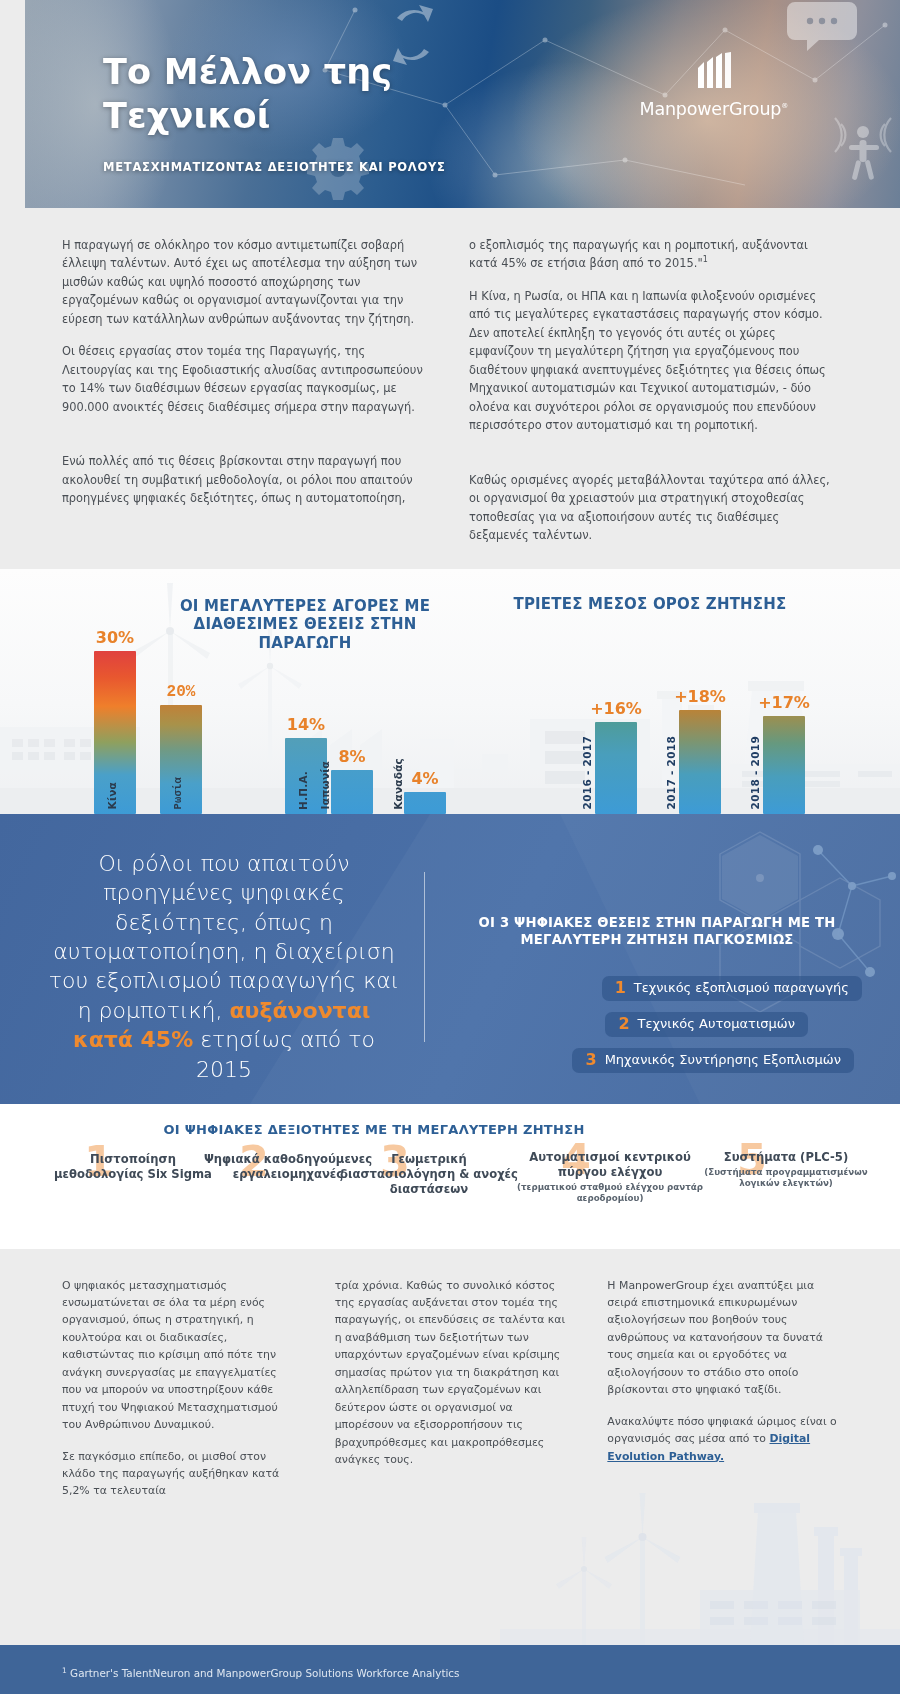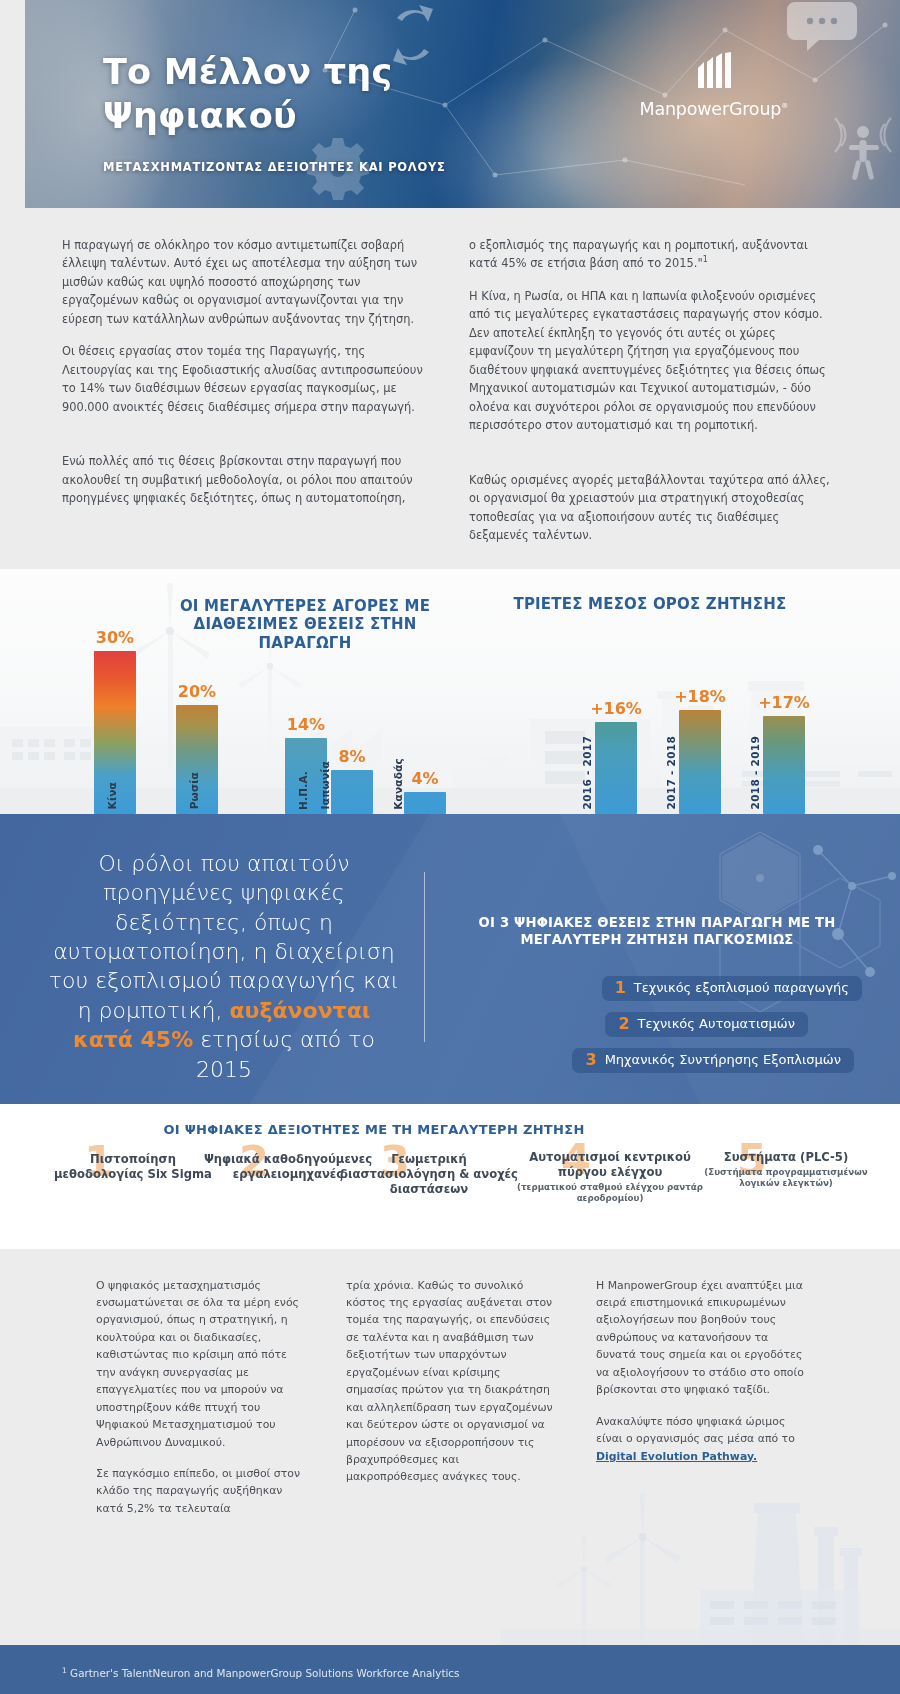--- a/index.html
+++ b/index.html
@@ -266,21 +266,21 @@
     font-weight: 700;
     line-height: 1.3;
     margin-top: 2px;
   }
 
   
   .closing {
     position: relative;
     background: #ececec;
     height: 396px;
-    padding: 28px 96px 0;
+    padding: 28px 62px 0;
     overflow: hidden;
   }
   .closing-cols { display: flex; gap: 42px; position: relative; z-index: 2; }
   .closing .col { width: 233px; }
   .closing p {
     color: #4a4f55;
     font-size: 10.9px;
     line-height: 1.6;
     margin-bottom: 14px;
   }
@@ -370,21 +370,21 @@
       <g opacity="0.4" fill="#ffffff">
         <rect x="875" y="150" width="9" height="9"></rect>
           <rect x="888" y="150" width="9" height="9"></rect>
         <rect x="875" y="163" width="9" height="9"></rect>
           <rect x="888" y="163" width="9" height="9"></rect>
       </g>
     </svg>
 
     <div class="hdr-title">
       <div>Το Μέλλον της</div>
-      <div>Ψηφιακού</div>
+      <div>Τεχνικοί</div>
     </div>
     <div class="hdr-sub">ΜΕΤΑΣΧΗΜΑΤΙΖΟΝΤΑΣ ΔΕΞΙΟΤΗΤΕΣ ΚΑΙ ΡΟΛΟΥΣ</div>
 
     <div class="logo-wrap">
       <svg class="logo-mark" width="48" height="40" viewBox="0 0 48 40">
         <g fill="#ffffff">
           <path d="M8 36 L8 16 L14 10 L14 36 Z"></path>
           <path d="M17 36 L17 10 L23 5 L23 36 Z"></path>
           <path d="M26 36 L26 5 L32 1 L32 36 Z"></path>
           <path d="M35 36 L35 1 L41 0 L41 36 Z" opacity="0.95"></path>
@@ -492,21 +492,21 @@
 
     <div class="chart-title" id="chart-title-left" style="top:28px;">ΟΙ ΜΕΓΑΛΥΤΕΡΕΣ ΑΓΟΡΕΣ ΜΕ ΔΙΑΘΕΣΙΜΕΣ ΘΕΣΕΙΣ ΣΤΗΝ ΠΑΡΑΓΩΓΗ</div>
     <div class="chart-title" id="chart-title-right" style="top:26px;">ΤΡΙΕΤΕΣ ΜΕΣΟΣ ΟΡΟΣ ΖΗΤΗΣΗΣ</div>
 
     <div class="bar-col" style="left:94px; width:42px; height:195px;">
       <div class="bar-val">30%</div>
       <div class="bar" style="height:163px; background:linear-gradient(180deg,#e0413f 0%,#e8572f 16%,#ef7f2b 34%,#8fa05e 56%,#4aa0c9 76%,#3d9bd6 100%);"></div>
       <div class="bar-lab" style="left:12px;">Κίνα</div>
     </div>
 
-    <div class="bar-col" style="left:176px; width:42px; height:195px;">
+    <div class="bar-col" style="left:160px; width:42px; height:195px;font-family:Liberation Mono, monospace;">
       <div class="bar-val">20%</div>
       <div class="bar" style="height:109px; background:linear-gradient(180deg,#c08138 0%,#a8924a 18%,#6f9a86 42%,#4aa0c9 72%,#3d9bd6 100%);"></div>
       <div class="bar-lab" style="left:12px;">Ρωσία</div>
     </div>
 
     <div class="bar-col" style="left:252px; width:42px; height:195px;margin-left:33px;">
       <div class="bar-val">14%</div>
       <div class="bar" style="height:76px; background:linear-gradient(180deg,#539fb8 0%,#4a9ec6 40%,#3d9bd6 100%);"></div>
       <div class="bar-lab" style="left:12px;">Η.Π.Α.</div>
     </div>

